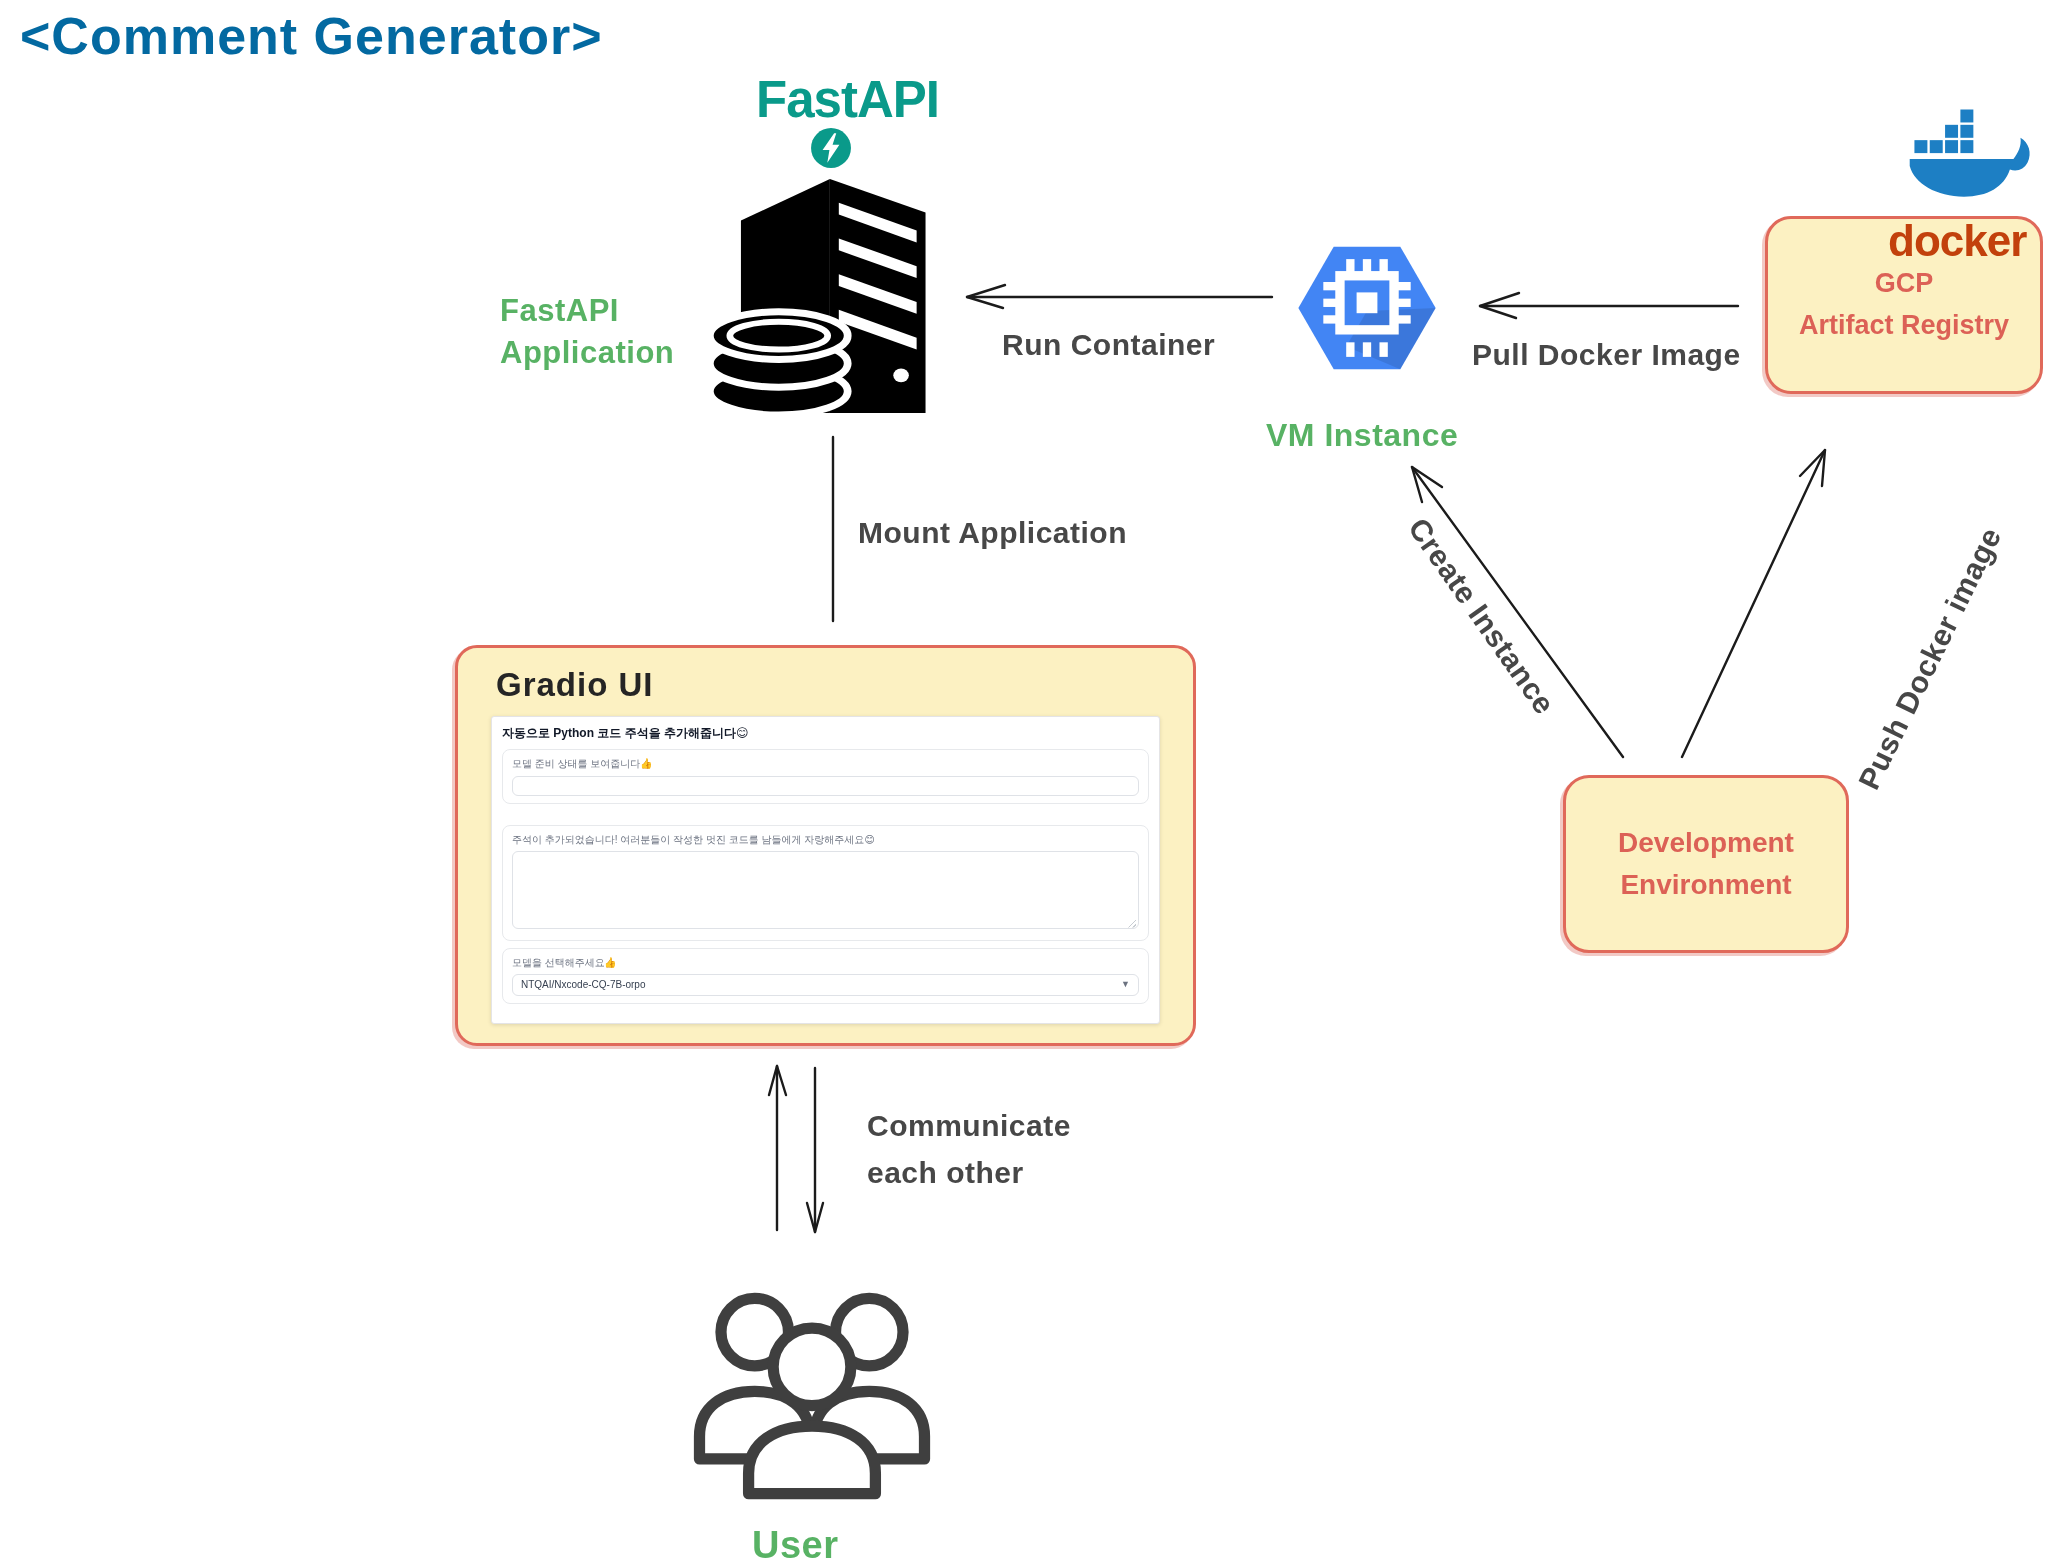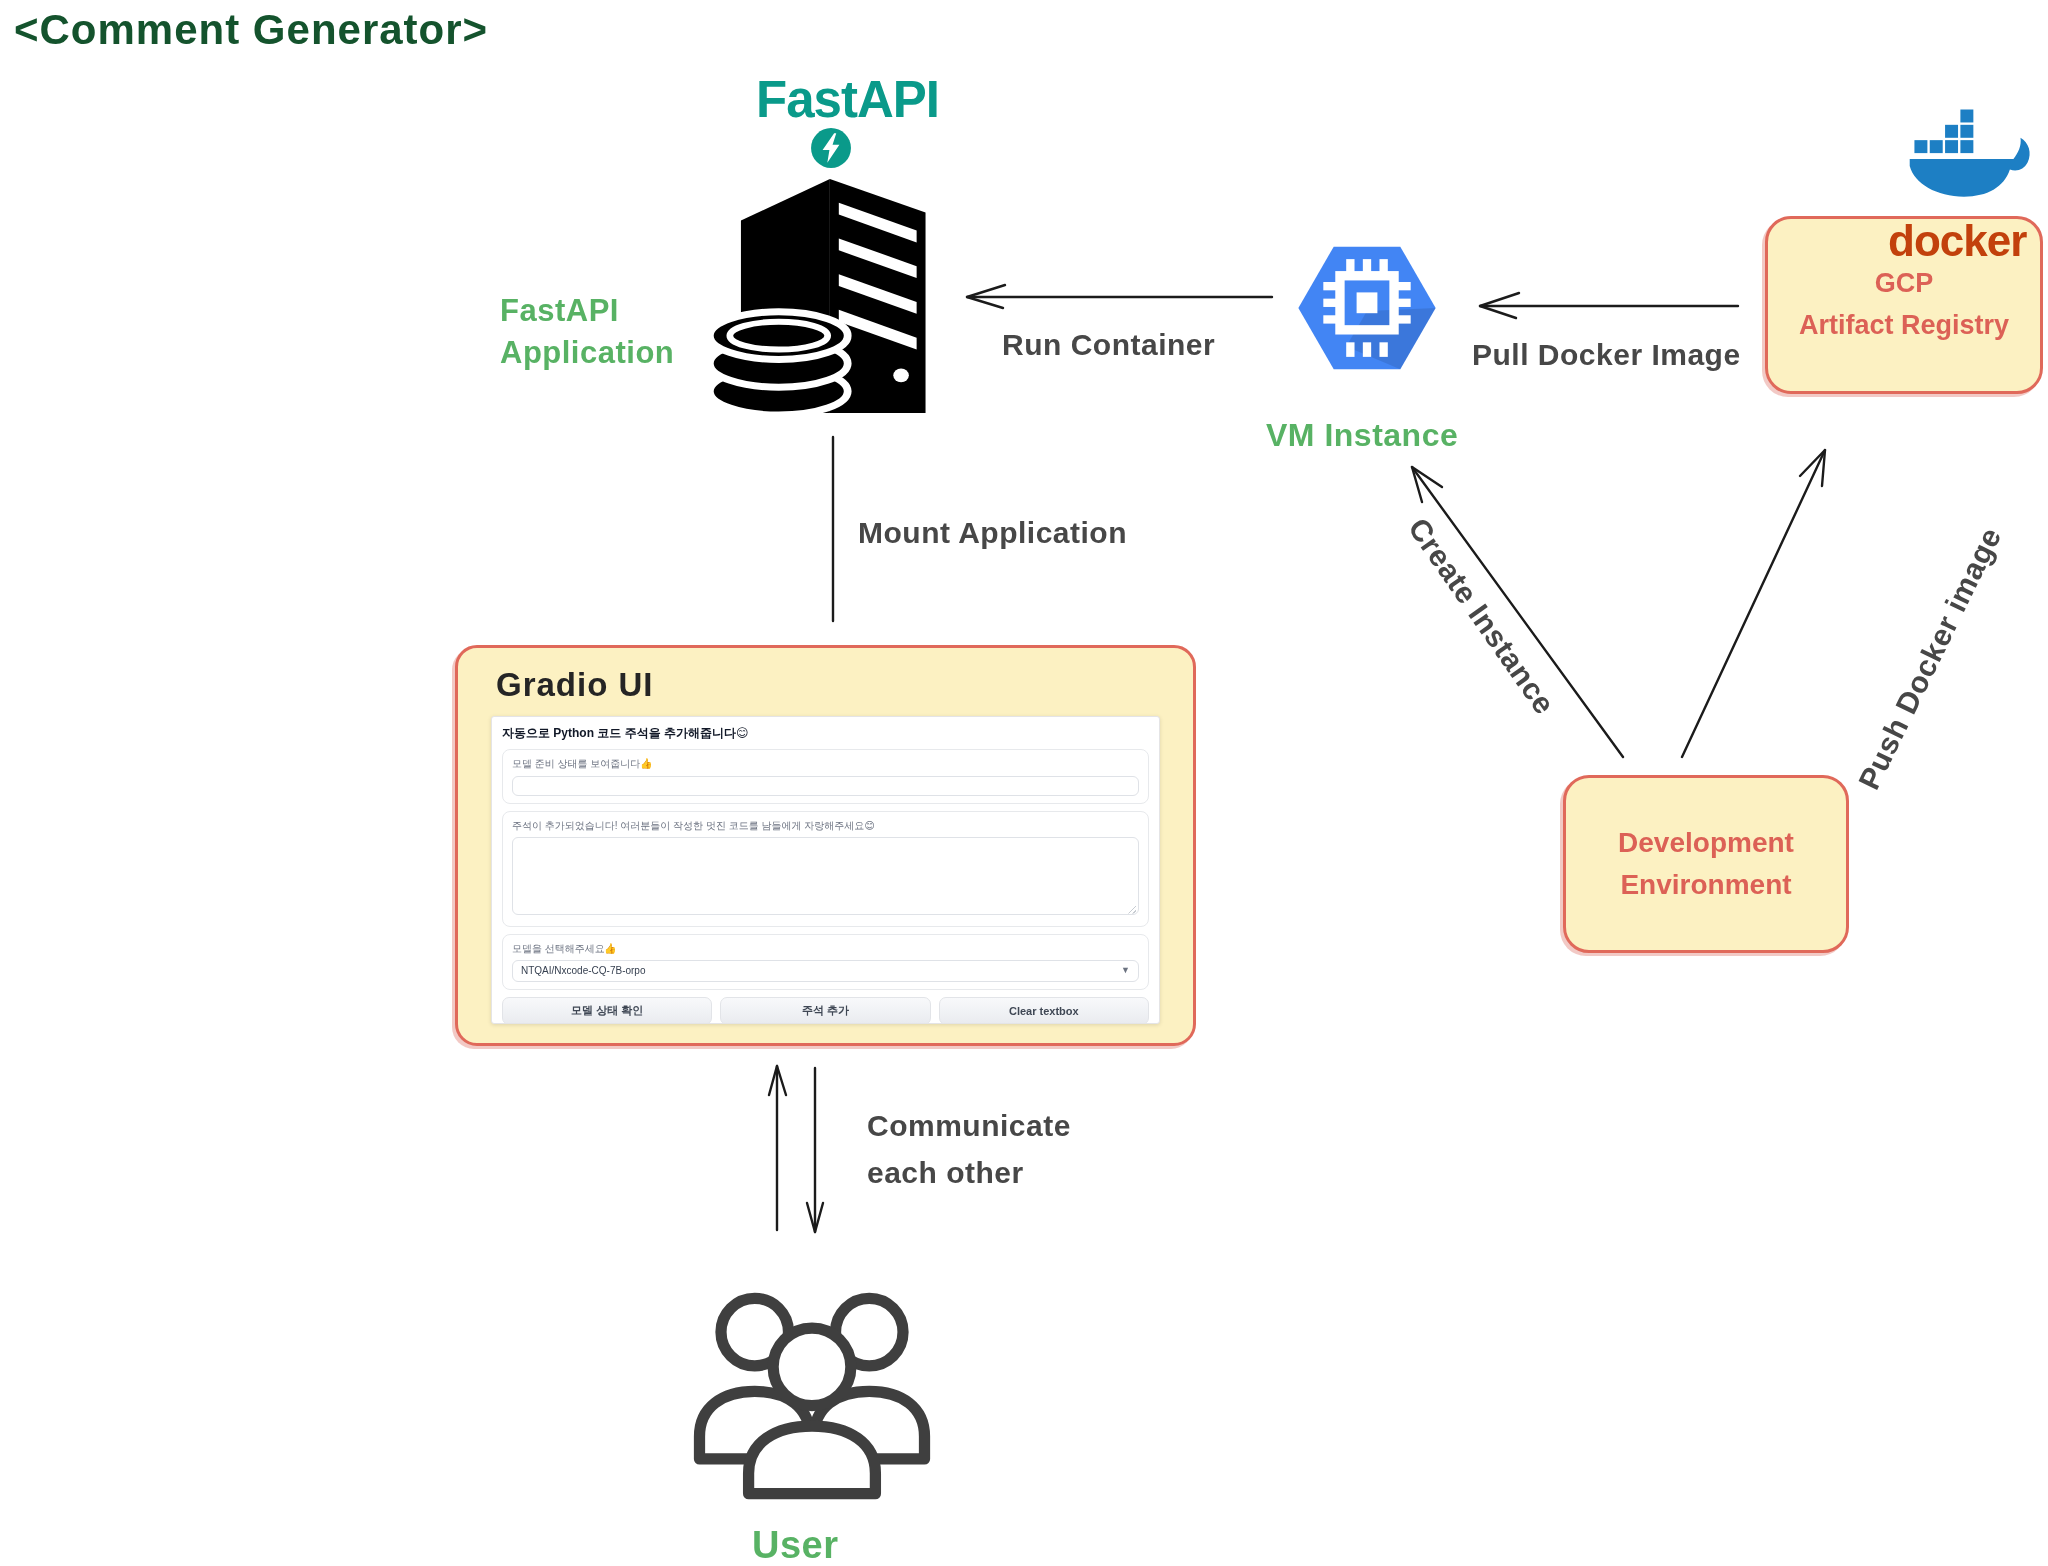--- a/index.html
+++ b/index.html
@@ -1,21 +1,21 @@
 <!DOCTYPE html>
 <html><head>
 <meta charset="utf-8">
 <style>
   html,body{margin:0;padding:0;background:#fff;}
   .canvas{position:relative;width:2048px;height:1566px;background:#ffffff;overflow:hidden;
           font-family:"Liberation Sans","DejaVu Sans",sans-serif;color:#222;}
   .abs{position:absolute;}
 
   
-  .page-title{left:14px;top:6px;font-size:42px;font-weight:800;letter-spacing:1px;color:#14532d;}
+  .page-title{left:20px;top:6px;font-size:52px;font-weight:800;letter-spacing:1px;color:#0369a1;}
   .arrow-label{font-size:30px;font-weight:600;color:#474747;letter-spacing:.5px;white-space:nowrap;}
   .green-label{font-size:31px;font-weight:600;color:#58b264;letter-spacing:.5px;line-height:1.35;white-space:nowrap;}
   .red-label{color:#dc6156;font-weight:700;}
 
   
   .fastapi-word{left:740px;top:70px;width:215px;text-align:center;font-size:51px;font-weight:600;color:#0a9a8a;letter-spacing:-1px;}
   .fastapi-bolt{left:810px;top:127px;width:42px;height:42px;}
 
   
   .ybox{background:#fcf1c2;border:3px solid #e0695a;border-radius:26px;box-shadow:-3px 3px 0 rgba(217,100,89,.35);}
@@ -24,21 +24,21 @@
   .devenv-box{left:1563px;top:775px;width:280px;height:172px;display:flex;flex-direction:column;align-items:center;justify-content:center;}
   .devenv-box .line{font-size:28px;line-height:1.5;}
   .docker-word{left:1888px;top:216px;font-size:44px;font-weight:800;color:#c2410c;z-index:5;letter-spacing:-1px;}
 
   
   .gradio-box{left:455px;top:645px;width:735px;height:395px;border-radius:22px;text-decoration:underline;}
   .gradio-title{position:absolute;left:38px;top:18px;font-size:33px;font-weight:700;color:#252525;letter-spacing:1px;}
   .gradio-panel{position:absolute;left:33px;top:68px;width:669px;height:308px;background:#fff;border:1px solid #e4e4e6;
                 box-shadow:0 1px 4px rgba(0,0,0,.12);border-radius:3px;padding:6px 10px;box-sizing:border-box;overflow:hidden;}
   .g-heading{font-size:12px;font-weight:700;color:#111827;margin:2px 0 7px 0;}
-  .g-block{background:#fff;border:1px solid #e7e9ec;border-radius:8px;padding:7px 9px;box-sizing:border-box;margin-bottom:7px;}
+  .g-block{background:#fff;border:1px solid #e7e9ec;border-radius:8px;padding:7px 9px;box-sizing:border-box;margin-bottom:21px;}
   .g-label{font-size:10px;color:#6b7280;margin-bottom:4px;}
   .g-input{width:100%;height:20px;border:1px solid #dfe2e7;border-radius:6px;background:#fff;box-sizing:border-box;font-size:10px;padding:0 6px;}
   .g-row{display:flex;gap:8px;}
   .g-row .g-block{flex:1;margin-bottom:7px;}
   .g-textarea-wrap{position:relative;}
   .g-textarea{width:100%;height:78px;border:1px solid #dfe2e7;border-radius:6px;background:#fff;box-sizing:border-box;resize:none;font-size:10px;padding:4px 6px;font-family:inherit;}
   .g-textarea-wrap::after{content:"";position:absolute;right:3px;bottom:5px;width:9px;height:9px;
       background:repeating-linear-gradient(-45deg,transparent,transparent 2px,#c7ccd2 2px,#c7ccd2 3px);
       clip-path:polygon(100% 0,100% 100%,0 100%);}
   .g-select{position:relative;width:100%;height:22px;border:1px solid #dfe2e7;border-radius:6px;background:#fff;

